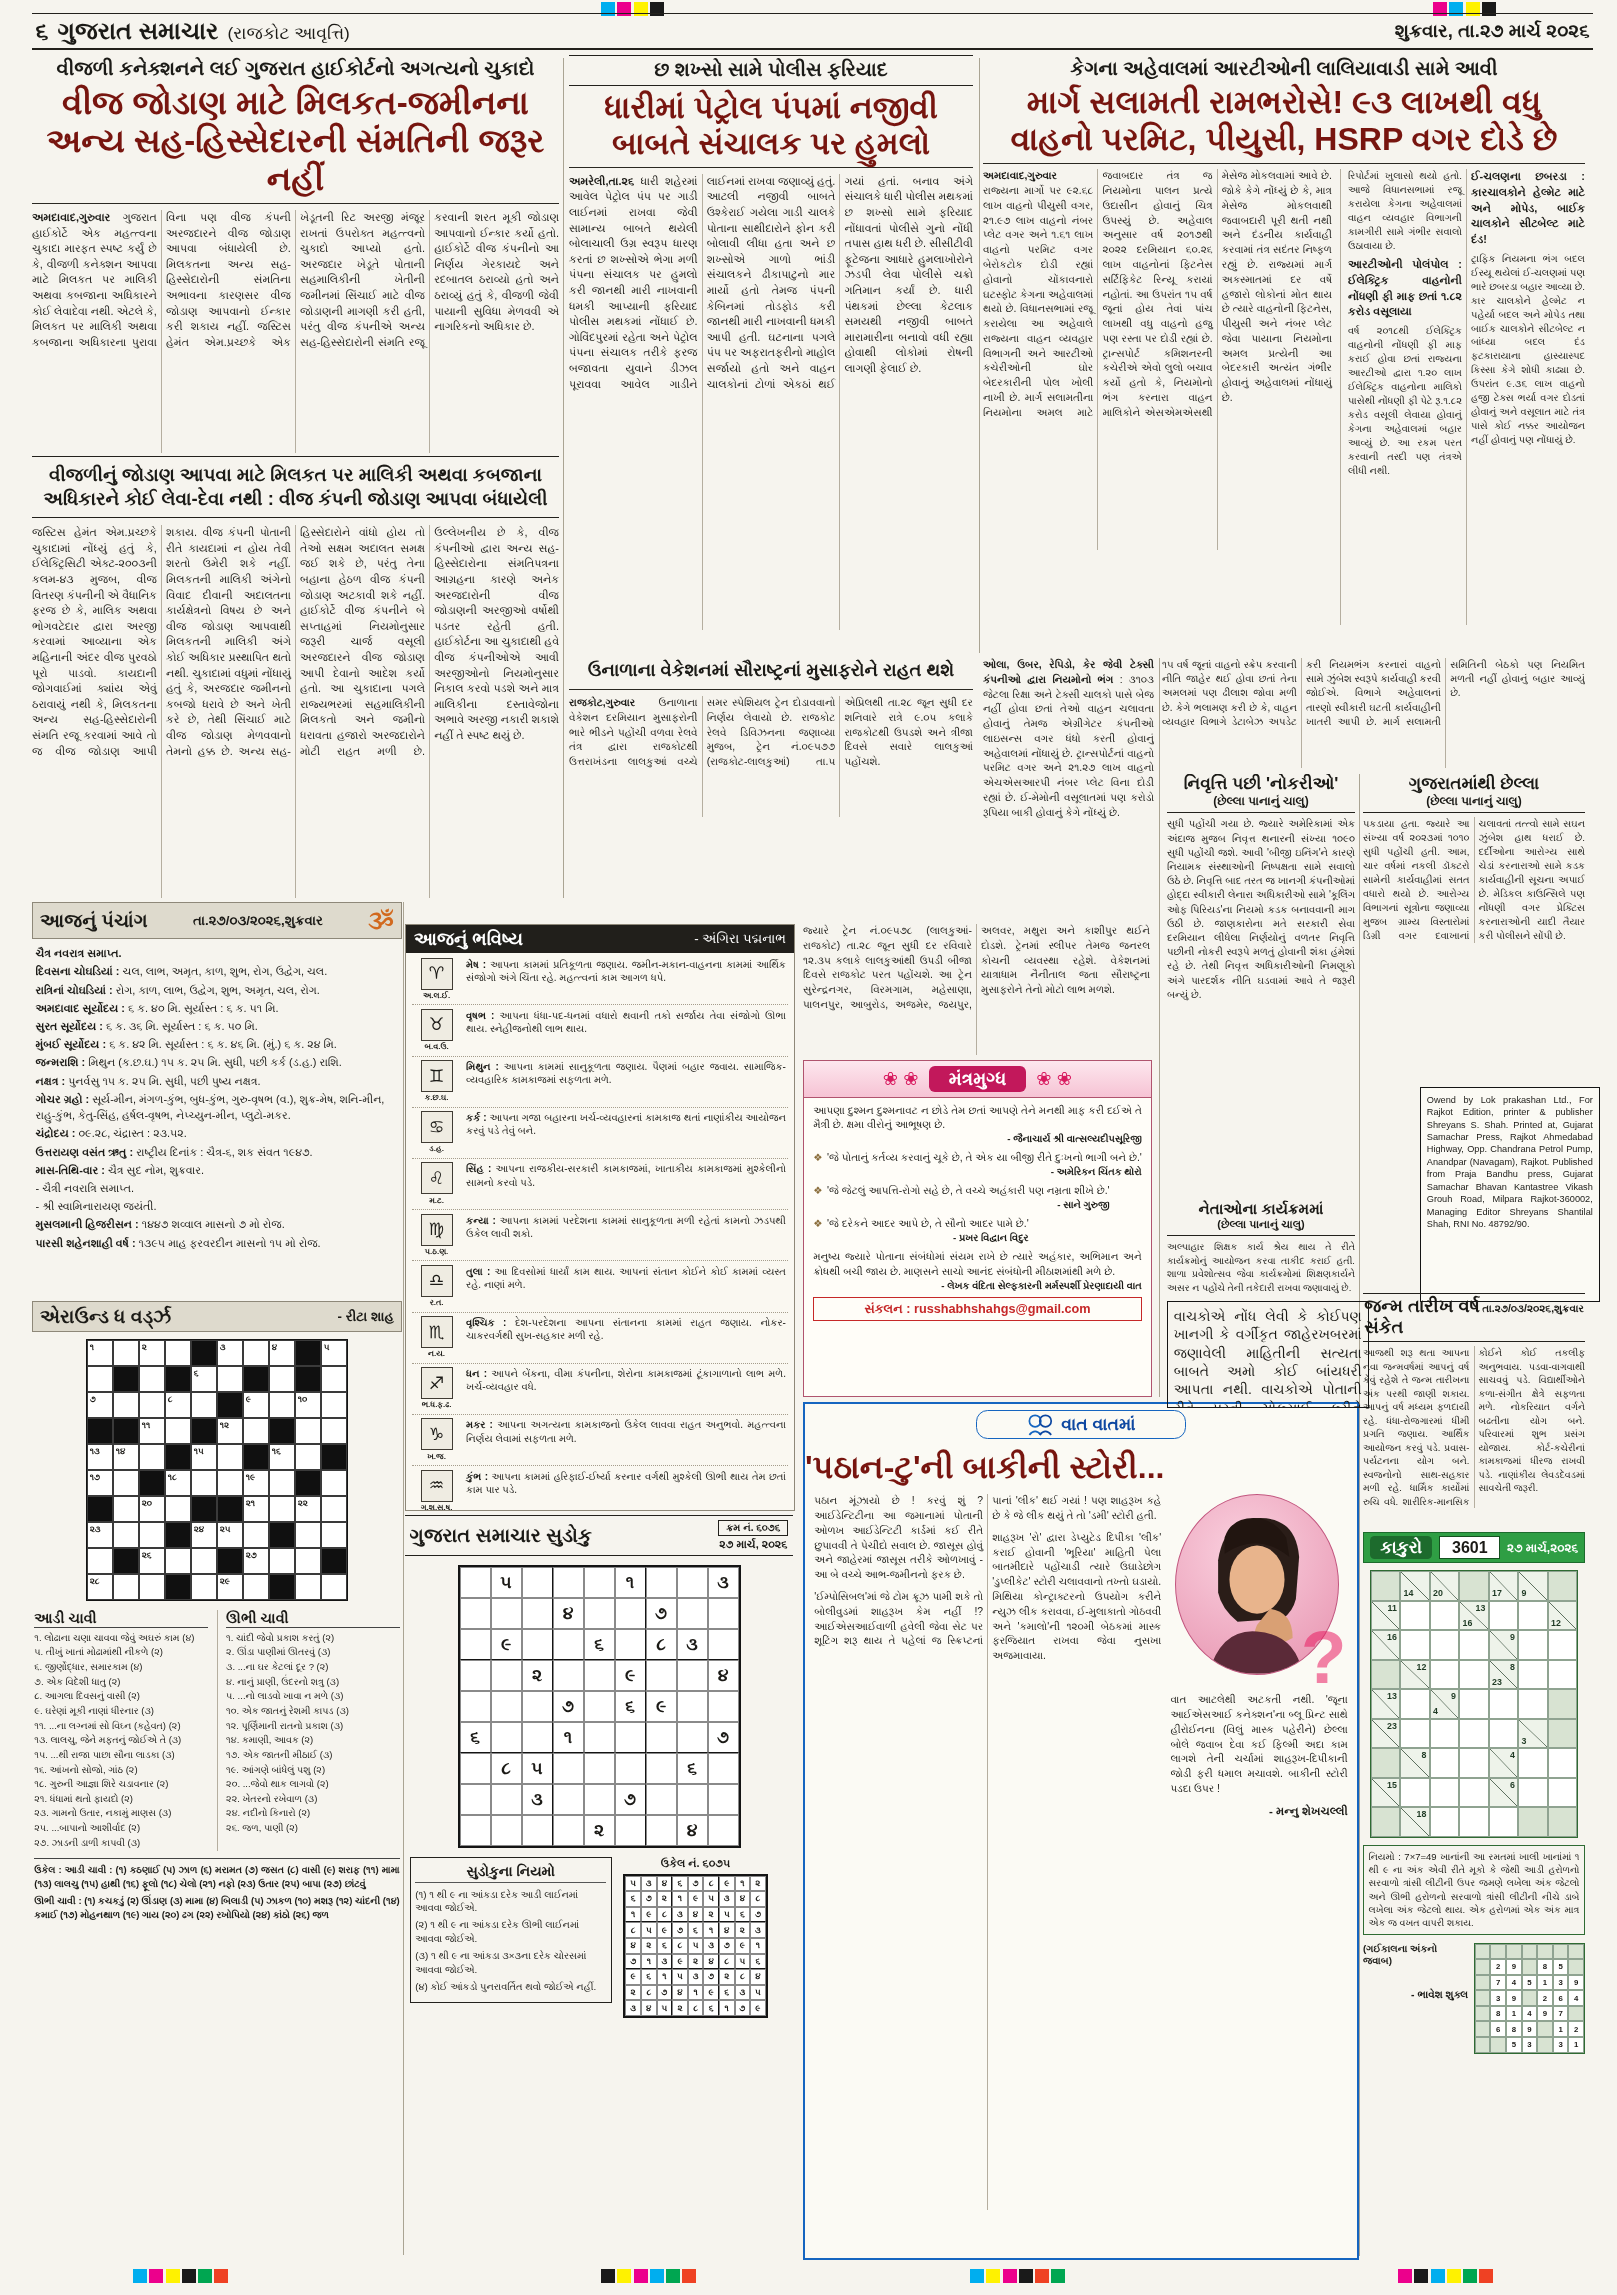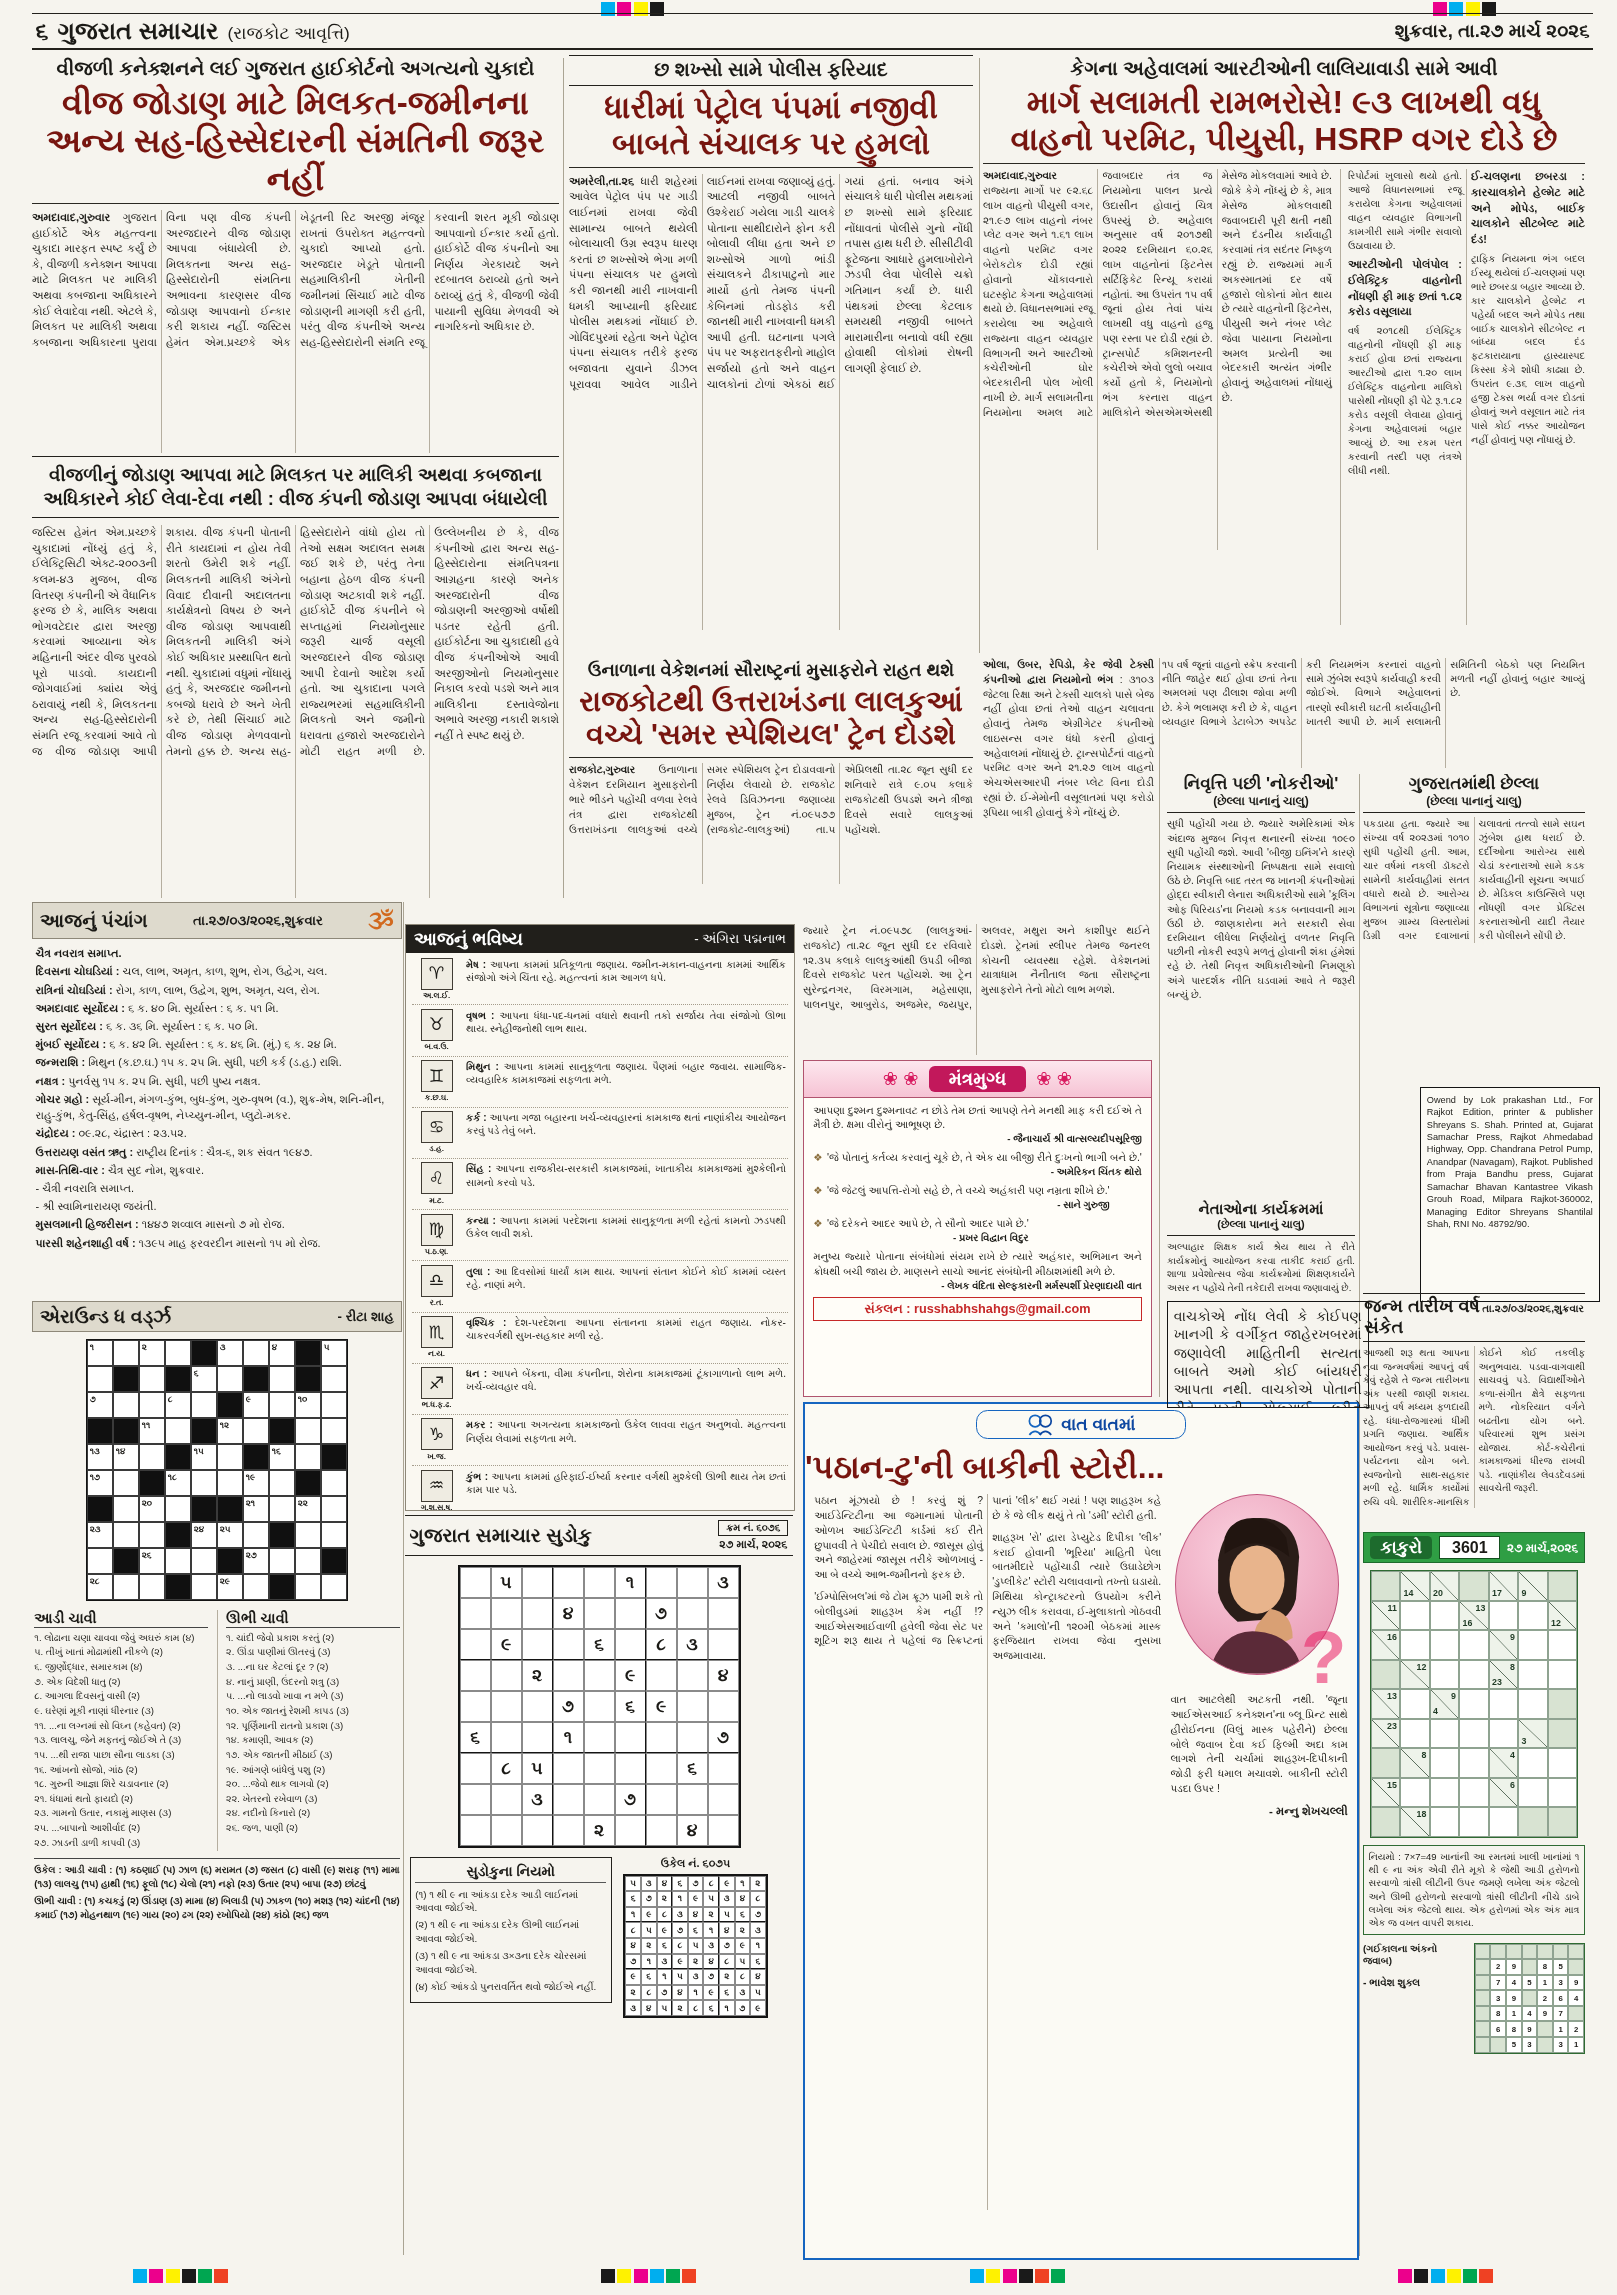--- a/index.html
+++ b/index.html
@@ -201,21 +201,20 @@
   </div>
 
   <div class="blk body" style="left:983px;top:658px;width:171px;height:261px;font-size:10.4px">
     <b>ઓલા, ઉબર, રેપિડો, કેર જેવી ટેક્સી કંપનીઓ દ્વારા નિયમોનો ભંગ</b><span> : ૩૧૦૩ જેટલા રિક્ષા અને ટેક્સી ચાલકો પાસે બેજ નહીં હોવા છતાં તેઓ વાહન ચલાવતા હોવાનું તેમજ એગ્રીગેટર કંપનીઓ લાઇસન્સ વગર ધંધો કરતી હોવાનું અહેવાલમાં નોંધાયું છે. ટ્રાન્સપોર્ટનાં વાહનો પરમિટ વગર અને ૨૧.૨૭ લાખ વાહનો એચએસઆરપી નંબર પ્લેટ વિના દોડી રહ્યાં છે. ઈ-મેમોની વસૂલાતમાં પણ કરોડો રૂપિયા બાકી હોવાનું કેગે નોંધ્યું છે.</span>
   </div>
 
   <div class="blk body cols3" style="left:1162px;top:658px;width:423px;height:110px;font-size:10px">૧૫ વર્ષ જૂનાં વાહનો સ્ક્રેપ કરવાની નીતિ જાહેર થઈ હોવા છતાં તેના અમલમાં પણ ઢીલાશ જોવા મળી છે. કેગે ભલામણ કરી છે કે, વાહન વ્યવહાર વિભાગે ડેટાબેઝ અપડેટ કરી નિયમભંગ કરનારાં વાહનો સામે ઝુંબેશ સ્વરૂપે કાર્યવાહી કરવી જોઈએ. વિભાગે અહેવાલનાં તારણો સ્વીકારી ઘટતી કાર્યવાહીની ખાતરી આપી છે. માર્ગ સલામતી સમિતિની બેઠકો પણ નિયમિત મળતી નહીં હોવાનું બહાર આવ્યું છે.</div>
 
   <div class="blk" style="left:569px;top:658px;width:404px;height:261px">
     <div class="kicker" style="font-size:18px">ઉનાળાના વેકેશનમાં સૌરાષ્ટ્રનાં મુસાફરોને રાહત થશે</div>
-    <div class="headline" style="font-size:29px">રાજકોટથી ઉત્તરાખંડના લાલકુઆં વચ્ચે 'સમર સ્પેશિયલ' ટ્રેન દોડશે</div>
     <div class="hl-rule"></div>
     <div class="body cols3" style="height:121px;font-size:10.4px">
       <span class="dateline">રાજકોટ,ગુરુવાર</span>
       <span>ઉનાળાના વેકેશન દરમિયાન મુસાફરોની ભારે ભીડને પહોંચી વળવા રેલવે તંત્ર દ્વારા રાજકોટથી ઉત્તરાખંડના લાલકુઆં વચ્ચે સમર સ્પેશિયલ ટ્રેન દોડાવવાનો નિર્ણય લેવાયો છે. રાજકોટ રેલવે ડિવિઝનના જણાવ્યા મુજબ, ટ્રેન નં.૦૯૫૭૭ (રાજકોટ-લાલકુઆં) તા.૫ એપ્રિલથી તા.૨૮ જૂન સુધી દર શનિવારે રાત્રે ૯.૦૫ કલાકે રાજકોટથી ઉપડશે અને ત્રીજા દિવસે સવારે લાલકુઆં પહોંચશે.</span>
     </div>
   </div>
   <div class="blk body cols2" style="left:803px;top:924px;width:347px;height:131px;font-size:10.4px">જ્યારે ટ્રેન નં.૦૯૫૭૮ (લાલકુઆં-રાજકોટ) તા.૨૮ જૂન સુધી દર રવિવારે ૧૨.૩૫ કલાકે લાલકુઆંથી ઉપડી બીજા દિવસે રાજકોટ પરત પહોંચશે. આ ટ્રેન સુરેન્દ્રનગર, વિરમગામ, મહેસાણા, પાલનપુર, આબુરોડ, અજમેર, જયપુર, અલવર, મથુરા અને કાશીપુર થઈને દોડશે. ટ્રેનમાં સ્લીપર તેમજ જનરલ કોચની વ્યવસ્થા રહેશે. વેકેશનમાં યાત્રાધામ નૈનીતાલ જતા સૌરાષ્ટ્રના મુસાફરોને તેનો મોટો લાભ મળશે.</div>
 
   <div class="blk" style="left:32px;top:902px;width:370px;height:392px">
     <div class="sec-head">
@@ -576,21 +575,21 @@
         <div class="kk-cell"></div>
         <div class="kk-cell"></div>
         <div class="kk-cell"></div>
         <div class="kk-cell kk-block"></div>
         <div class="kk-cell kk-block"></div>
       </div>
     <div class="kk-rules">નિયમો : 7×7=49 ખાનાંની આ રમતમાં ખાલી ખાનાંમાં ૧ થી ૯ ના અંક એવી રીતે મૂકો કે જેથી આડી હરોળનો સરવાળો ત્રાંસી લીટીની ઉપર જમણે લખેલા અંક જેટલો અને ઊભી હરોળનો સરવાળો ત્રાંસી લીટીની નીચે ડાબે લખેલા અંક જેટલો થાય. એક હરોળમાં એક અંક માત્ર એક જ વખત વાપરી શકાય.</div>
     <div style="display:flex;gap:5.8px;align-items:flex-start;margin-top:8px">
       <div style="flex:1">
         <div style="font-weight:bold;font-size:9.8px">(ગઈકાલના અંકનો જવાબ)</div>
-        <div style="font-weight:bold;font-size:10.4px;margin-top:10px;text-align:left">- ભાવેશ શુક્લ</div>
+        <div style="font-weight:bold;font-size:10.4px;margin-top:22px;text-align:right">- ભાવેશ શુક્લ</div>
       </div>
       <div class="kk-grid" id="kk-sol">
           <div class="kk-cell kk-block"></div>
           <div class="kk-cell kk-block"></div>
           <div class="kk-cell kk-block"></div>
           <div class="kk-cell kk-block"></div>
           <div class="kk-cell kk-block"></div>
           <div class="kk-cell kk-block"></div>
           <div class="kk-cell kk-block"></div>
           <div class="kk-cell kk-block"></div>

